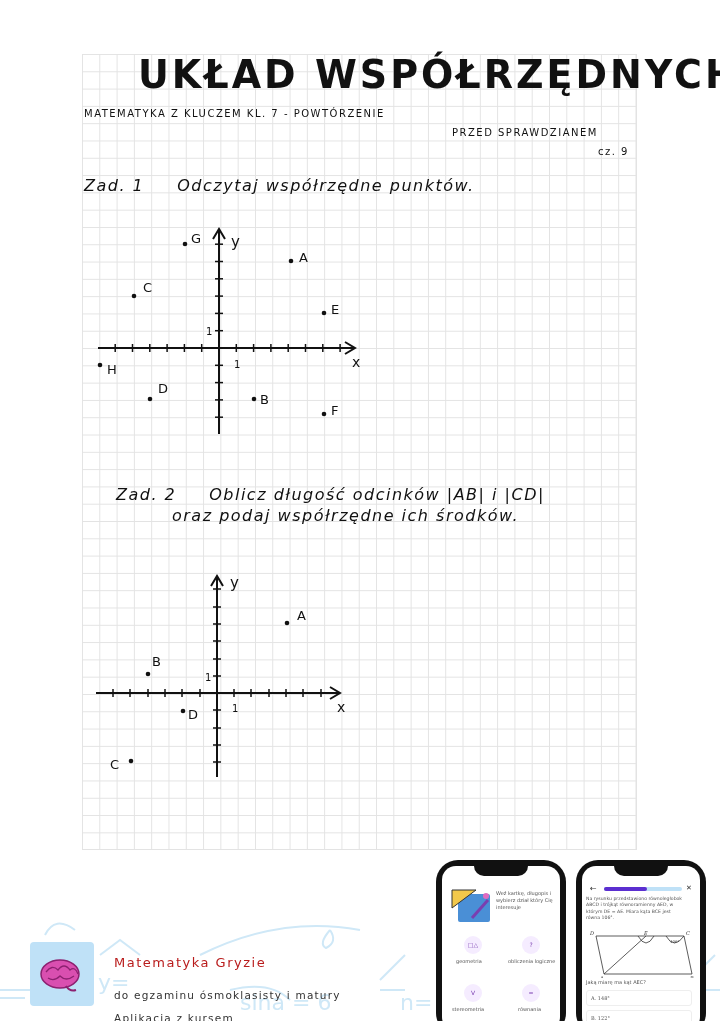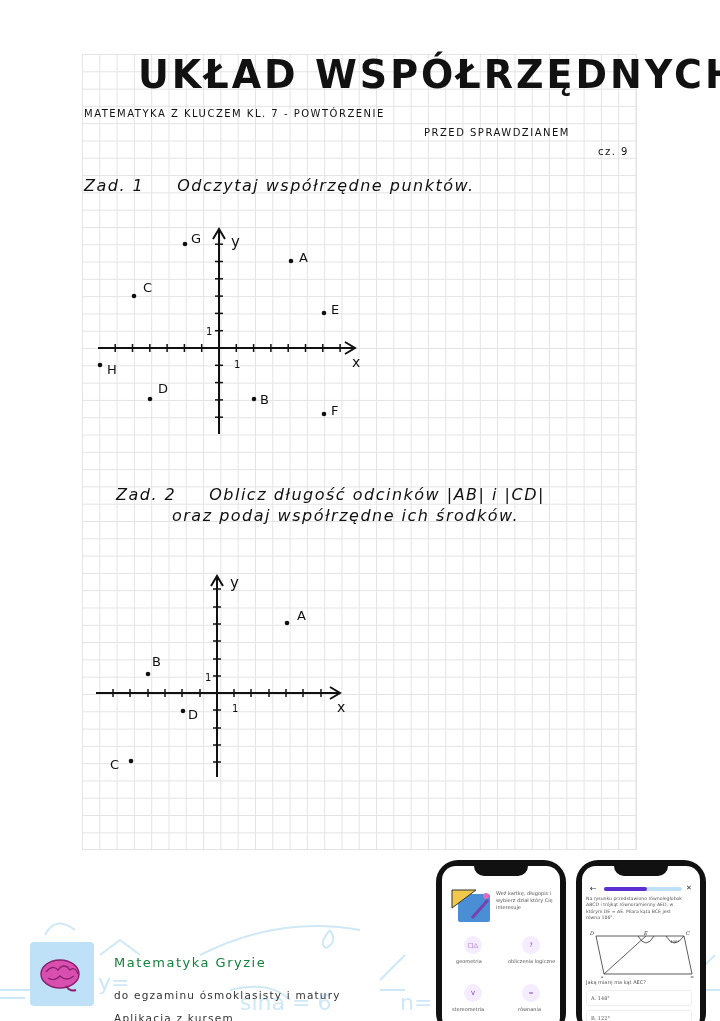--- a/index.html
+++ b/index.html
@@ -11,37 +11,37 @@
             linear-gradient(to right, #e3e3e3 1px, transparent 1px),
             linear-gradient(to bottom, #e3e3e3 1px, transparent 1px);
           background-size:17.3px 17.3px; border-right:1px solid #e3e3e3; border-bottom:1px solid #e3e3e3; }
   .hand { position:absolute; font-family:"DejaVu Sans", sans-serif; color:#111; white-space:nowrap; letter-spacing:1px; }
   .title { left:138px; top:52px; font-size:38px; font-weight:bold; letter-spacing:3px; transform:scaleY(1.05); }
   .sub { font-size:10px; letter-spacing:1.5px; }
   .task { font-size:16px; font-style:italic; letter-spacing:1.5px; }
   svg.graph { position:absolute; overflow:visible; }
   .footer-bg { position:absolute; left:0; top:860px; width:720px; height:161px; }
   .logo-box { position:absolute; left:30px; top:942px; width:64px; height:64px; background:#bfe1f7; border-radius:4px; }
-  .brand { position:absolute; left:114px; top:955px; font-family:"DejaVu Sans", sans-serif; font-size:13px; letter-spacing:1.5px; color:#15803d; }
+  .brand { position:absolute; left:114px; top:955px; font-family:"DejaVu Sans", sans-serif; font-size:13px; letter-spacing:1.5px; color:#b91c1c; }
   .tag { position:absolute; left:114px; font-family:"DejaVu Sans", sans-serif; font-size:10.5px; letter-spacing:1.2px; color:#333; }
   .phone { position:absolute; background:#111; border-radius:22px; }
   .screen { position:absolute; background:#fff; border-radius:14px; overflow:hidden; }
   .notch { position:absolute; background:#111; border-radius:0 0 10px 10px; }
   .tiny { font-family:"DejaVu Sans", sans-serif; font-size:5px; color:#555; line-height:7px; position:absolute; }
   .tile-circle { position:absolute; width:18px; height:18px; border-radius:50%; background:#f5ecff; font-size:6px; color:#7a3fb0; text-align:center; line-height:18px; }
   .opt { position:absolute; border:1px solid #eee; border-radius:3px; font-size:5px; color:#555; padding-left:4px; line-height:14px; font-family:"DejaVu Serif", serif; }
 </style>
 </head>
 <body>
 
 <div class="page"></div>
 
 <div class="hand title">UKŁAD WSPÓŁRZĘDNYCH</div>
 <div class="hand sub" style="left:84px;top:108px;">MATEMATYKA Z KLUCZEM KL. 7 - POWTÓRZENIE</div>
-<div class="hand sub" style="left:424px;top:127px;">PRZED SPRAWDZIANEM</div>
+<div class="hand sub" style="left:452px;top:127px;">PRZED SPRAWDZIANEM</div>
 <div class="hand sub" style="left:598px;top:146px;">cz. 9</div>
 
 <div class="hand task" style="left:84px;top:176px;">
   <span>Zad. 1</span>&nbsp;&nbsp;&nbsp;&nbsp;
   <span>Odczytaj współrzędne punktów.</span>
 </div>
 
 <svg class="graph" style="left:0;top:0;" width="720" height="1021">
   <g stroke="#111" stroke-width="2" fill="none">
     <line x1="98" y1="348" x2="355" y2="348"></line>

